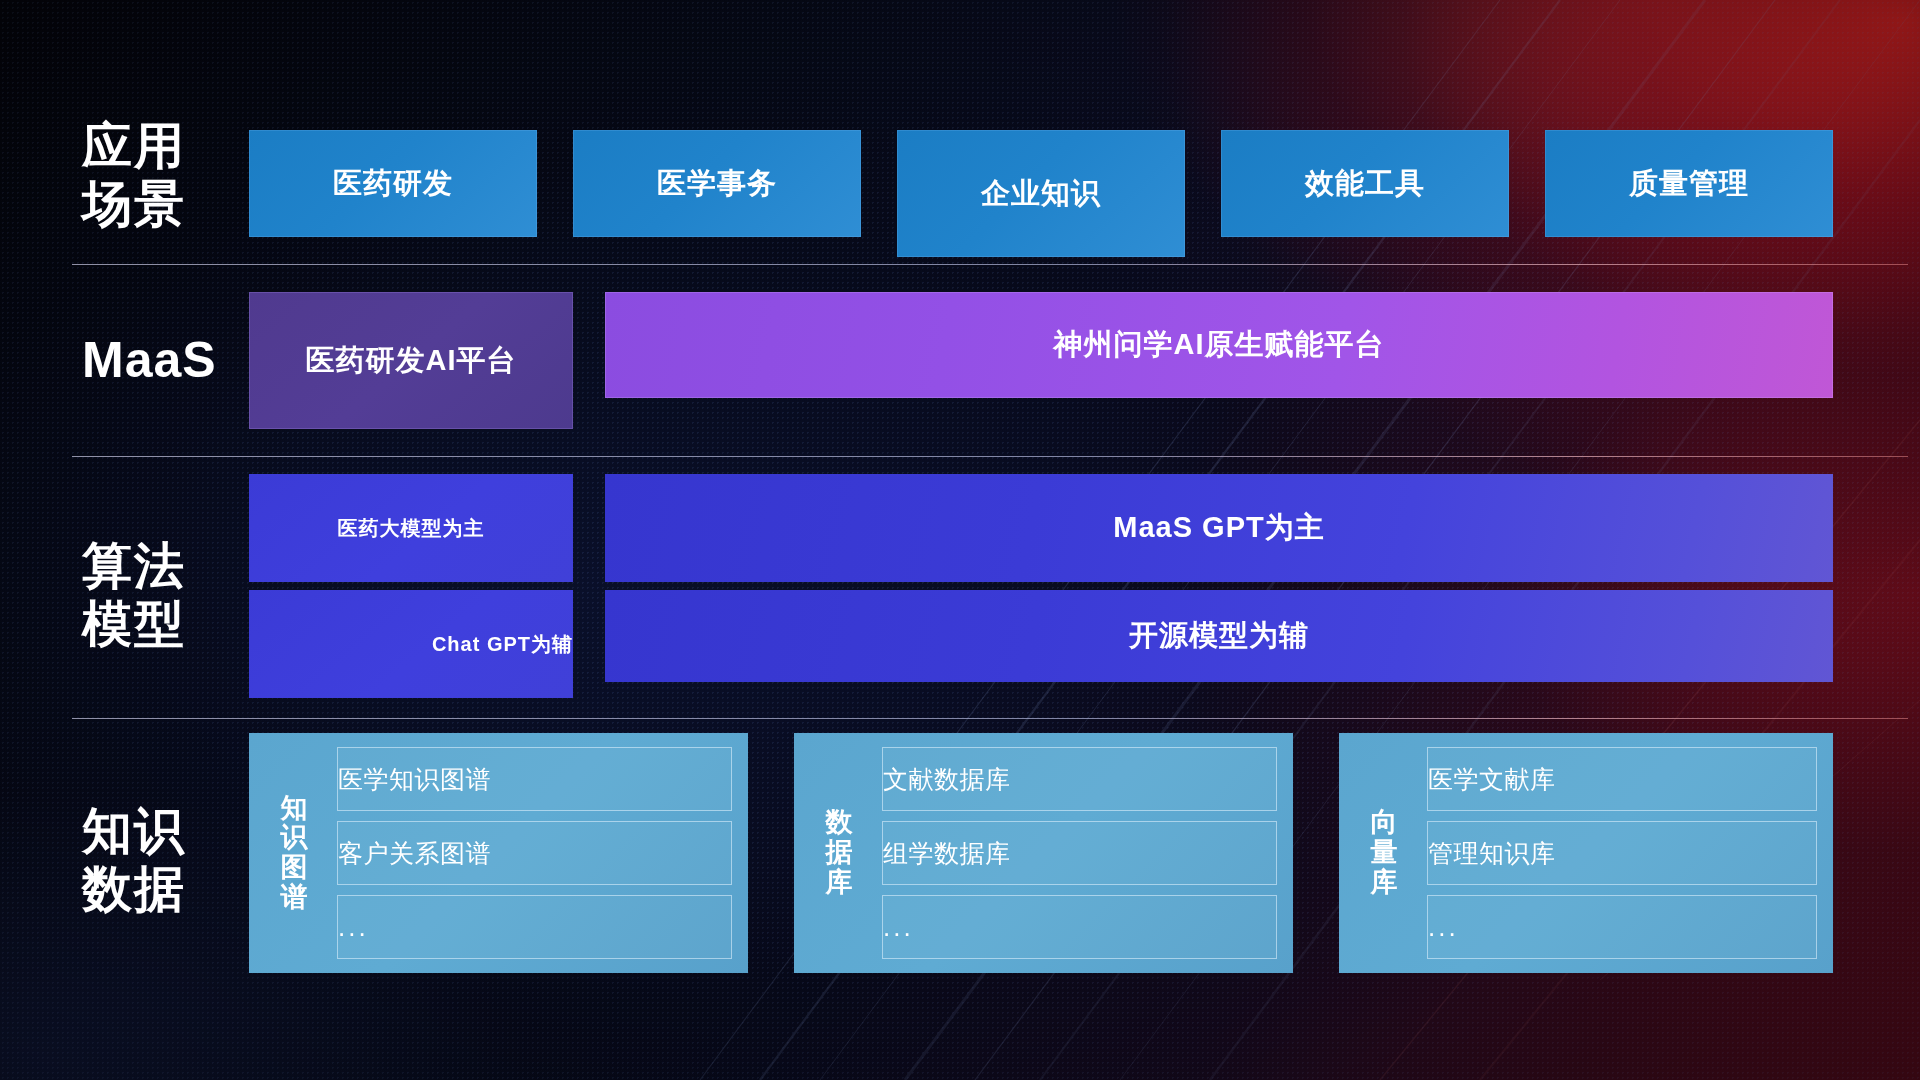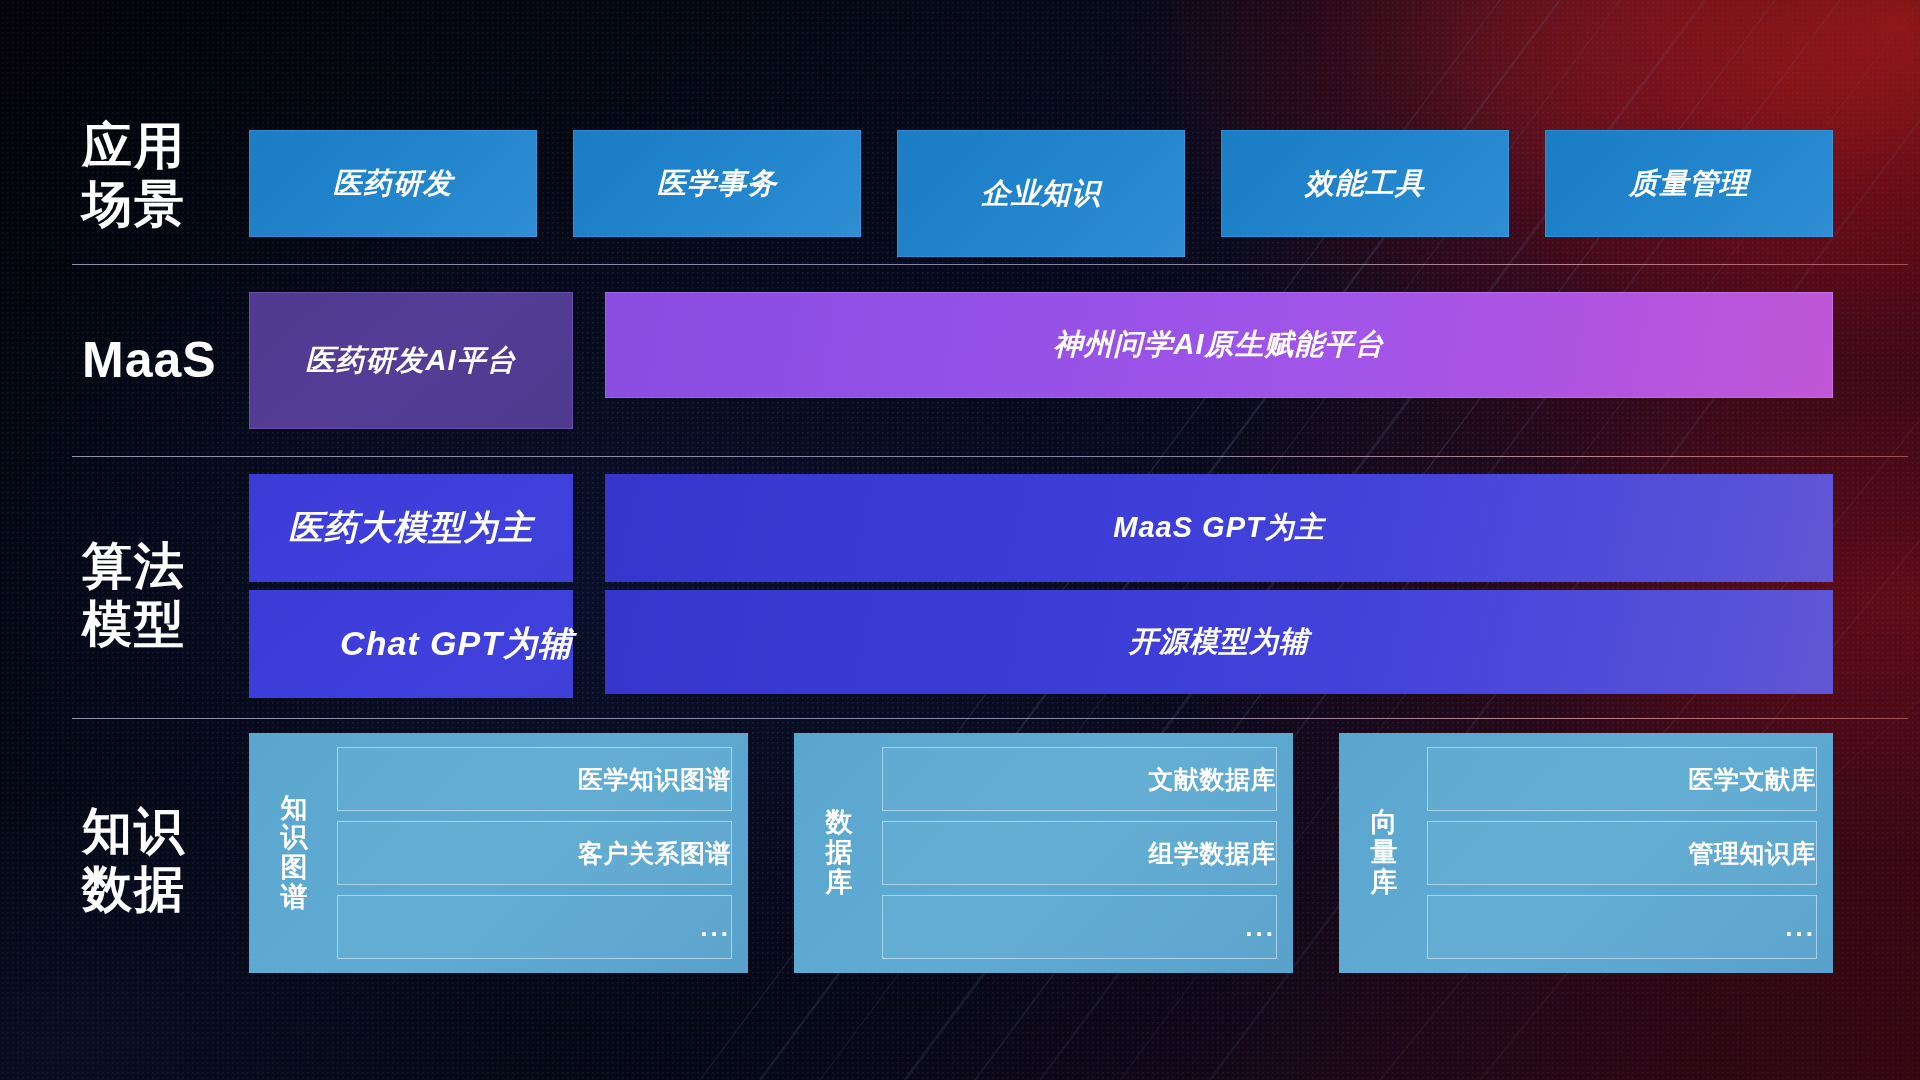--- a/index.html
+++ b/index.html
@@ -53,42 +53,42 @@
   }
 
   
   .box {
     position:absolute;
     display:flex; align-items:center; justify-content:center;
     color:#fff; font-weight:700;
     text-align:center;
     letter-spacing:1px;
   }
-  .box span { display:block;font-style:italic; }
+  .box span { display:block; }
 
   .blue-scene {
     background:linear-gradient(135deg,#1b7dc4 0%,#2083cb 45%,#2f8ed4 100%);
     font-size:29px;
     box-shadow:0 0 0 1px rgba(140,200,255,.18) inset;
   }
 
   .maas-left {
     background:linear-gradient(140deg,#503a8f 0%,#533d96 50%,#4d3a8e 100%);
     font-size:29px;
     box-shadow:0 0 0 1px rgba(185,160,255,.22) inset;
   }
   .maas-right {
     background:linear-gradient(100deg,#8b4ce0 0%,#9350e6 28%,#a155e8 60%,#b254e0 82%,#c057d6 100%);
     font-size:29px;
     box-shadow:0 0 0 1px rgba(215,175,255,.25) inset;
   }
 
   .algo-left {
     background:linear-gradient(140deg,#3b3bd6 0%,#3f3fdd 55%,#4040d8 100%);
-    font-size:34px;
+    font-size:20px;
   }
   .algo-right {
     background:linear-gradient(102deg,#3636cf 0%,#3b3bd6 35%,#4443dc 65%,#5550d9 88%,#6156d4 100%);
     font-size:29px;
   }
 
   
   .kpanel {
     position:absolute;
     background:linear-gradient(135deg,#5ba6cf 0%,#5fabd3 50%,#58a1cb 100%);
@@ -100,22 +100,22 @@
     color:#fff; font-size:27px; font-weight:700;
     line-height:1.10;
     display:flex; flex-direction:column;
     align-items:center; justify-content:center;
     letter-spacing:0px;
   }
   .kitems { flex:1; display:flex; flex-direction:column; gap:10px; padding-left:12px; }
   .kitem {
     flex:1;
     border:1px solid rgba(230,244,255,.55);
-    display:flex; align-items:center; justify-content:flex-end;
-    color:#fff; font-size:25px; font-weight:700;
+    display:flex; align-items:center; justify-content:flex-start;
+    color:#fff; font-size:25px; font-weight:400;
     letter-spacing:.5px;
     background:rgba(255,255,255,.035);
   }
   .kitem.ellipsis { font-size:26px; letter-spacing:3px; }
 </style>
 </head>
 <body>
 
 <div id="bg">
   <div class="bg-base"></div>
@@ -200,21 +200,21 @@
   <div class="box algo-left" style="left:249px;top:474px;width:324px;height:108px;">
     <span>医药大模型为主</span>
   </div>
   <div class="box algo-right" style="left:605px;top:474px;width:1228px;height:108px;">
     <span>MaaS GPT为主</span>
   </div>
 
   <div class="box algo-left" style="left:249px;top:590px;width:324px;height:108px;justify-content:flex-end;">
     <span>Chat GPT为辅</span>
   </div>
-  <div class="box algo-right" style="left:605px;top:590px;width:1228px;height:104px;">
+  <div class="box algo-right" style="left:605px;top:590px;width:1228px;height:92px;">
     <span>开源模型为辅</span>
   </div>
 
   <div class="divider" style="top:718px;"></div>
 
   <div class="rowlabel big" style="top:770px;height:180px;">
     <span>知识</span>
     <span>数据</span>
   </div>
 

